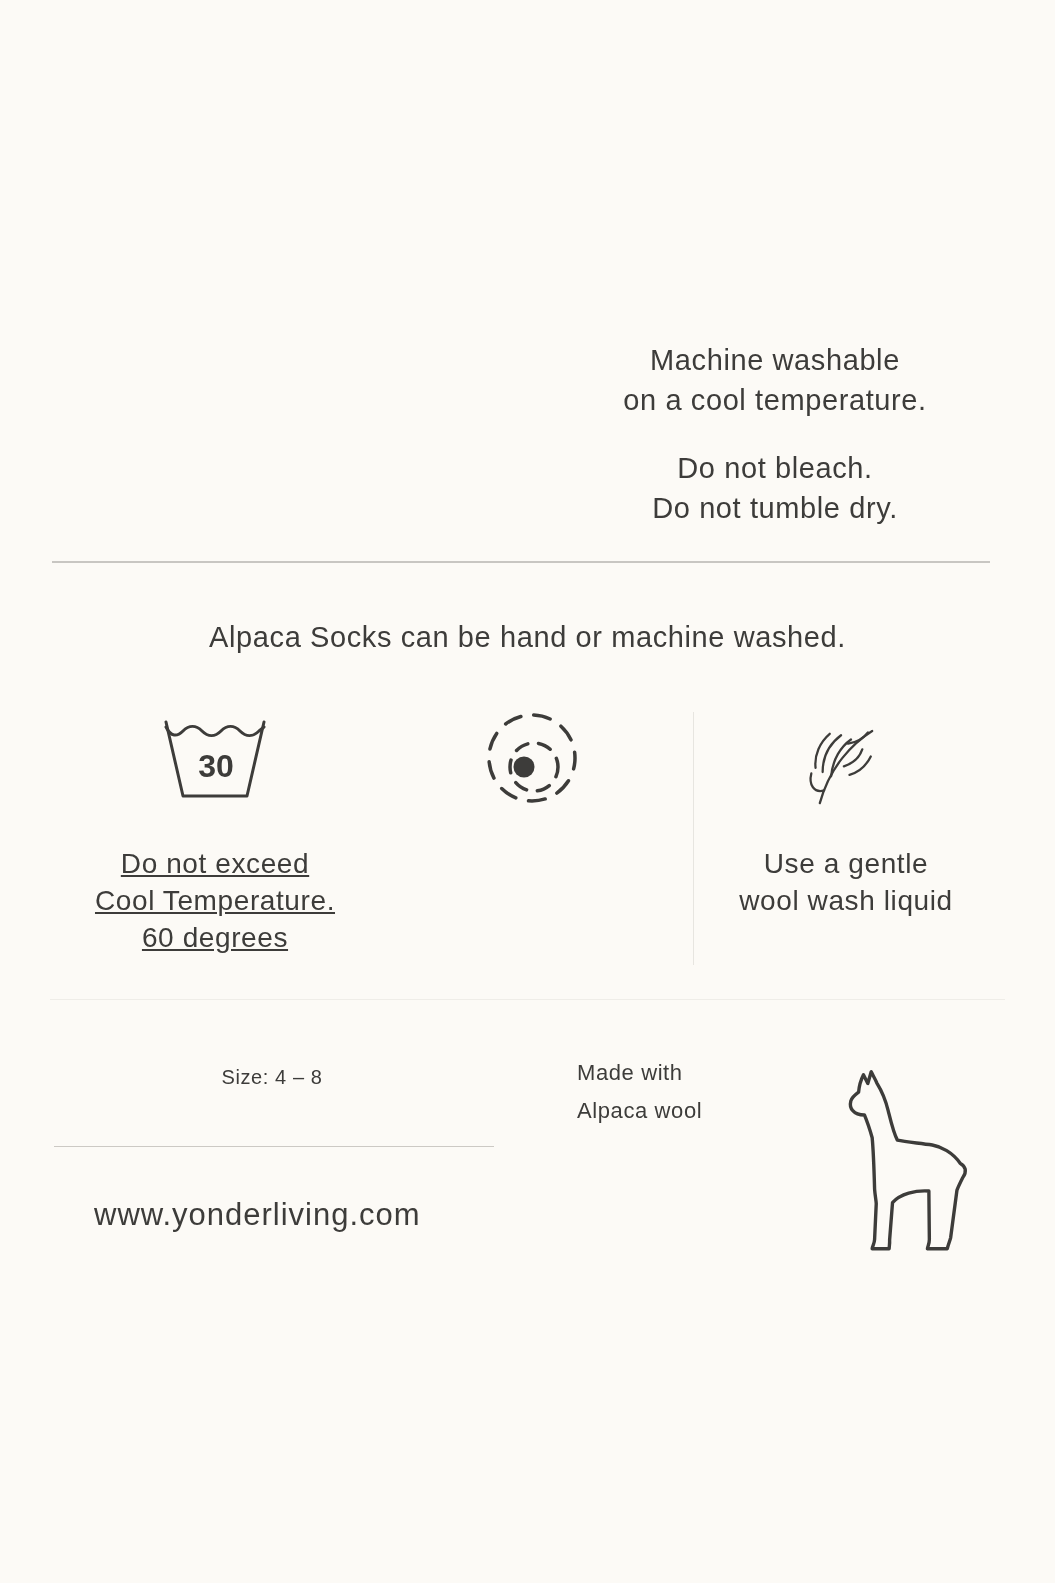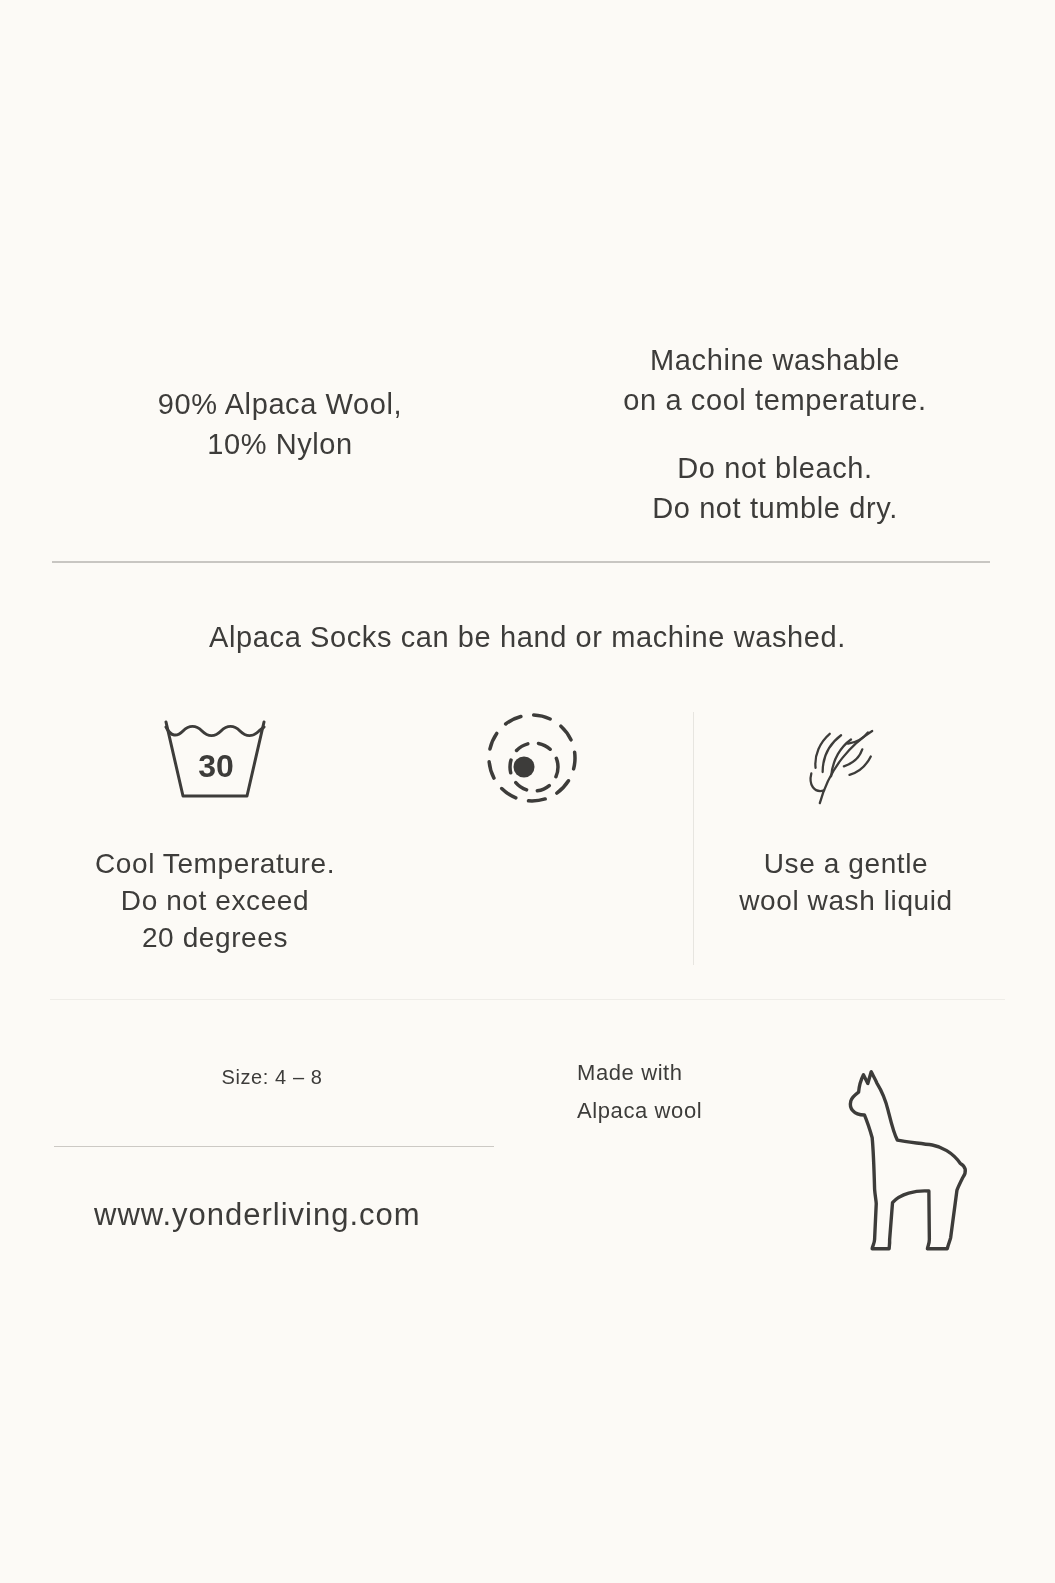--- a/index.html
+++ b/index.html
@@ -34,21 +34,21 @@
   
   .care-heading{
     position:absolute;left:0;top:620px;width:1055px;
     text-align:center;font-size:29px;line-height:34px;
   }
 
   
   .care-col{position:absolute;top:712px;width:310px;text-align:center;}
   .care-col .icon-box{height:96px;display:flex;align-items:center;justify-content:center;}
   .care-col .col-text{margin-top:37px;font-size:28px;line-height:37px;}
-  .col-1{left:60px;}
+  .col-1{left:60px;text-decoration:underline;}
   .col-2{left:377px;}
   .col-3{left:691px;}
 
   svg{display:block;}
   .stroke{stroke:#3D3C3A;fill:none;stroke-linecap:round;stroke-linejoin:round;}
 
   
   .size-text{
     position:absolute;left:60px;top:1062px;width:424px;
     text-align:center;font-size:20px;line-height:30px;
@@ -61,24 +61,20 @@
   .website{
     position:absolute;left:94px;top:1198px;
     font-size:31px;line-height:34px;letter-spacing:1px;
   }
 </style>
 </head>
 <body>
 
 <div class="canvas">
 
-  <div class="composition txt">
-    <div>90% Alpaca Wool,</div>
-    <div>10% Nylon</div>
-  </div>
 
   <div class="washing txt">
     <div>Machine washable</div>
     <div>on a cool temperature.</div>
     <div class="para2">Do not bleach.</div>
     <div>Do not tumble dry.</div>
   </div>
 
   <div class="divider-1"></div>
 
@@ -86,23 +82,23 @@
 
   <div class="care-col col-1">
     <div class="icon-box">
       <svg width="112" height="82" viewBox="0 0 112 82">
         <path class="stroke" stroke-width="3" d="M7,3 L24,77 L88,77 L105,3"></path>
         <path class="stroke" stroke-width="3" d="M7,8 C12,18 18,18 24,12 C30,6 37,6 43,12 C49,18 56,18 62,12 C68,6 75,6 81,12 C87,18 94,18 100,12 L105,8"></path>
         <text x="57" y="58" text-anchor="middle" font-size="32" font-weight="bold" fill="#3D3C3A">30</text>
       </svg>
     </div>
     <div class="col-text txt">
+      <div>Do not exceed</div>
       <div>Cool Temperature.</div>
-      <div>Do not exceed</div>
-      <div>20 degrees</div>
+      <div>60 degrees</div>
     </div>
   </div>
 
   <div class="care-col col-2">
     <div class="icon-box">
       <svg width="100" height="96" viewBox="0 0 100 96">
         <circle class="stroke" stroke-width="3.5" stroke-dasharray="17 13" stroke-dashoffset="6" cx="50" cy="46" r="43"></circle>
         <circle class="stroke" stroke-width="3.5" stroke-dasharray="13 11" stroke-dashoffset="3" cx="52" cy="55" r="24"></circle>
         <circle cx="42" cy="55" r="10.5" fill="#3D3C3A"></circle>
       </svg>

